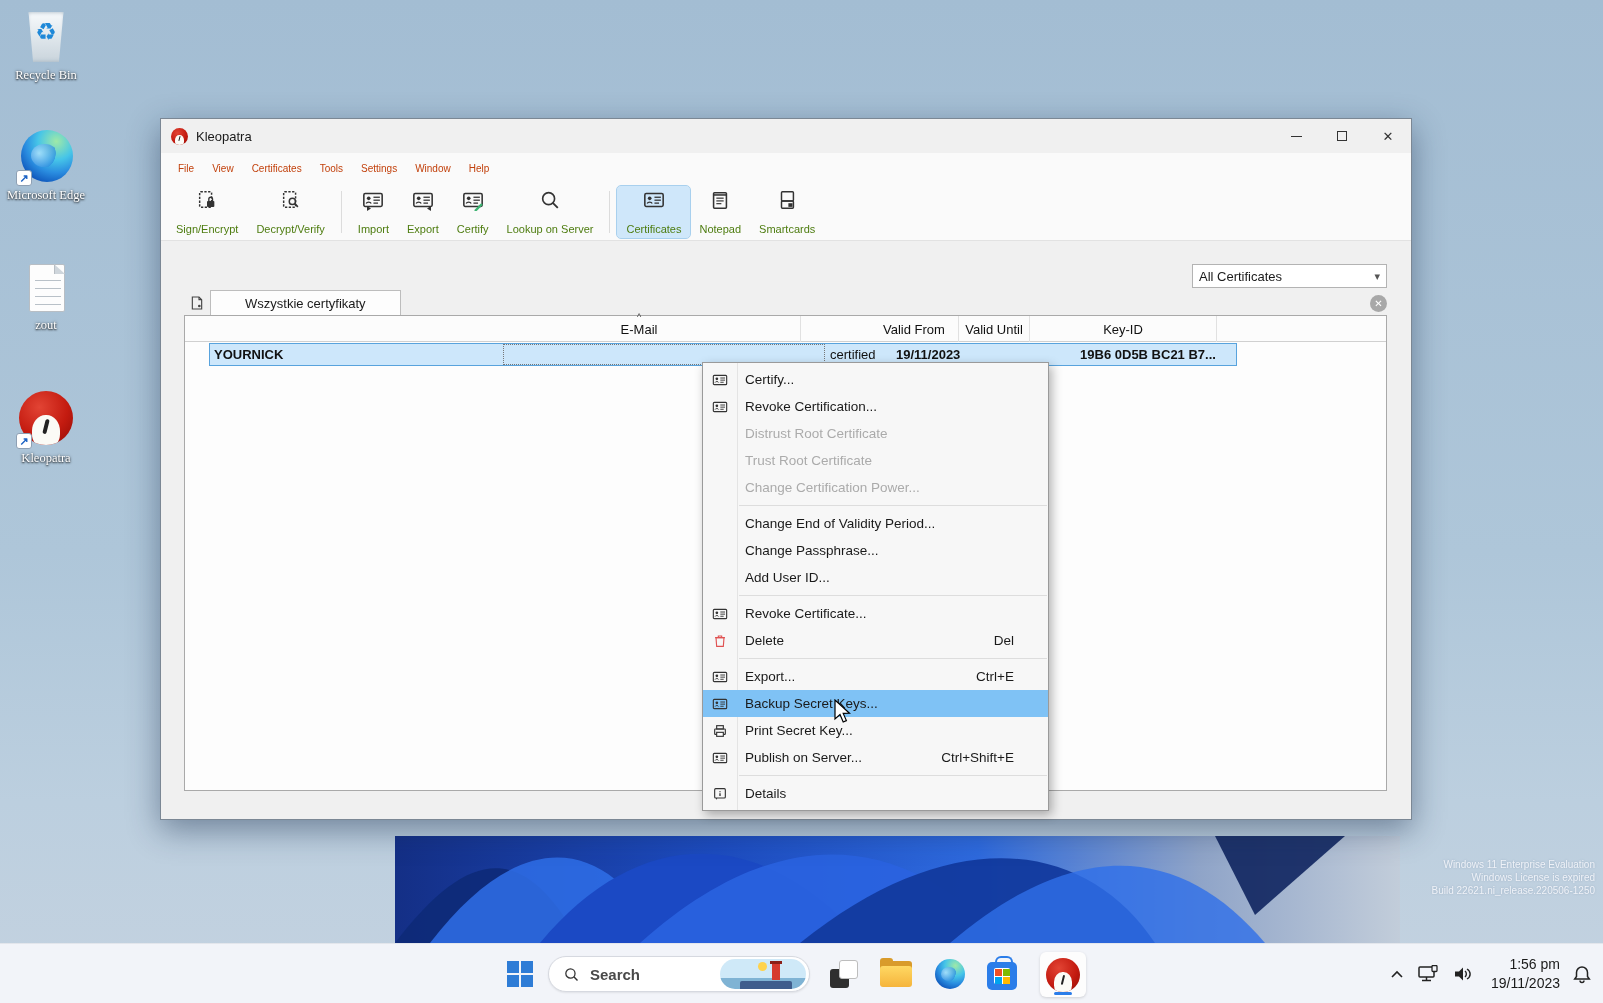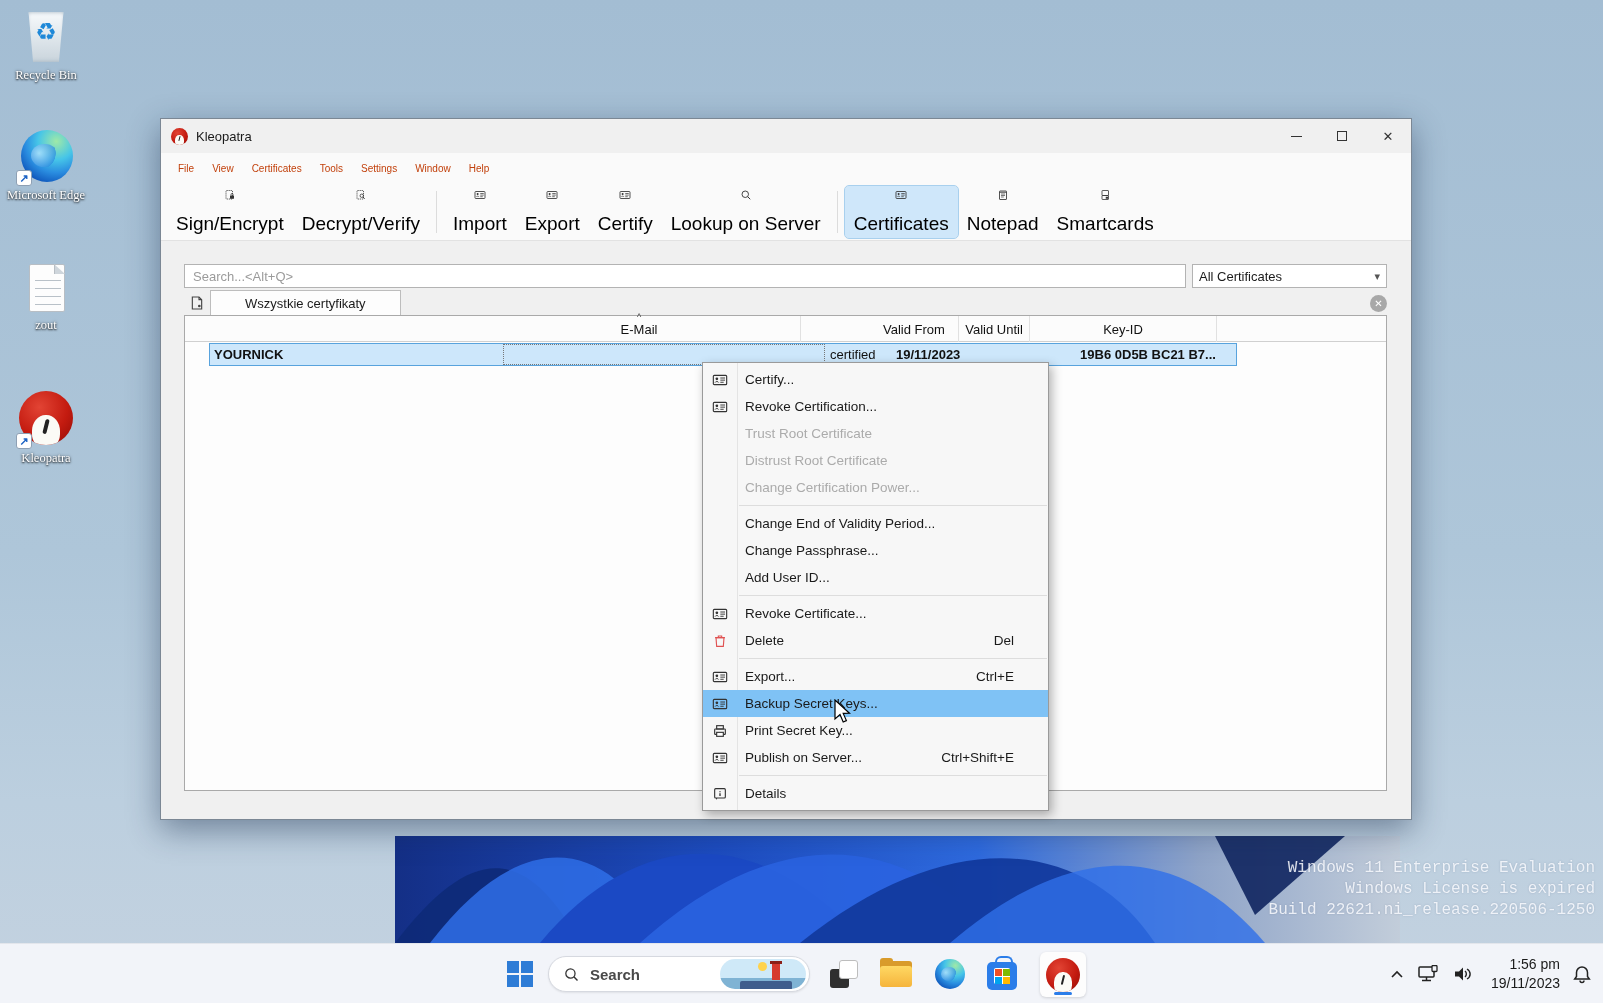--- a/index.html
+++ b/index.html
@@ -36,21 +36,21 @@
     background:#cfd6dc; clip-path:polygon(0 0,100% 100%,0 100%); border-left:1px solid #b8bec4; }
   .kleo-head { position:relative; border-radius:50%;
     background:radial-gradient(circle at 38% 30%, #e24434 0%, #c41b10 55%, #8f0b05 100%); overflow:hidden; }
   .kleo-head::before { content:""; position:absolute; left:47%; top:52%; width:7%; height:28%;
     background:#222; border-radius:2px; transform:rotate(14deg); z-index:2; }
   .kleo-head::after { content:""; position:absolute; left:24%; top:44%; width:52%; height:62%;
     background:#fbfbf6; border-radius:48% 48% 42% 42%; z-index:1; }
 
   
   .watermark { position:absolute; right:8px; top:858px; text-align:right; color:rgba(250,252,255,.85);
-    font-size:16px; line-height:1.32; text-shadow:0 0 2px rgba(90,110,140,.35);font-family:Liberation Mono, monospace; }
+    font-size:10px; line-height:1.32; text-shadow:0 0 2px rgba(90,110,140,.35); }
 
   
   .win { position:absolute; left:160px; top:118px; width:1252px; height:702px;
     background:#f0f0f0; border:1px solid #7b8794; box-shadow:0 10px 30px rgba(20,40,70,.45); }
   .titlebar { position:absolute; left:0; top:0; right:0; height:34px; background:#f0f0f0;
     display:flex; align-items:center; }
   .titlebar .appico { width:17px; height:17px; margin-left:10px; }
   .titlebar .title { font-size:13px; color:#1a1a1a; margin-left:8px; }
   .caption-btns { margin-left:auto; display:flex; height:100%; }
   .cap { width:46px; height:100%; display:flex; align-items:center; justify-content:center; color:#333; }
@@ -60,21 +60,21 @@
 
   .menubar { position:absolute; left:0; top:34px; right:0; height:30px; background:#fafafa;
     display:flex; align-items:center; padding-left:8px; }
   .menubar .m { font-size:10px; color:#c2410c; padding:4px 9px; border-radius:3px; }
 
   .toolbar { position:absolute; left:0; top:64px; right:0; height:58px; background:#fafafa;
     border-bottom:1px solid #e2e2e2; display:flex; align-items:center; padding-left:6px; }
   .tbtn { display:flex; flex-direction:column; align-items:center; justify-content:center;
     padding:3px 9px; border-radius:4px; height:52px; color:#222; }
   .tbtn svg { color:#333; }
-  .tbtn .tl { font-size:19px; margin-top:12px; color:#000000; }
+  .tbtn .tl { font-size:11px; margin-top:12px; color:#4d7c0f; }
   .tbtn.active { background:#cfe7fa; outline:1px solid #a8d0ee; }
   .tsep { width:1px; height:42px; background:#dcdcdc; margin:0 7px; }
 
   .searchrow-input { position:absolute; left:23px; top:145px; width:1002px; height:24px;
     border:1px solid #b3b3b3; background:#fff; font-size:13px; padding:0 8px;
     font-family:"Liberation Sans",sans-serif; color:#222; }
   .searchrow-input::placeholder { color:#9b9b9b; }
   .filterbox { position:absolute; left:1031px; top:145px; width:195px; height:24px;
     border:1px solid #b3b3b3; background:#fff; display:flex; align-items:center;
     font-size:13px; color:#1a1a1a; padding:0 6px; }
@@ -364,21 +364,20 @@
         <span class="tl">Notepad</span>
       </div>
       <div class="tbtn">
         <svg width="24" height="24">
             <use href="#sym-smartcard"></use>
           </svg>
         <span class="tl">Smartcards</span>
       </div>
     </div>
 
-    <input class="searchrow-input" placeholder="Search...&lt;Alt+Q&gt;" style="">
     <div class="filterbox">
       <span>All Certificates</span>
       <span class="chev">▾</span>
     </div>
 
     <div class="tabbar">
       <div class="tab-newbtn">
         <svg class="ico-sm" width="17" height="17" style="color:#444">
             <use href="#sym-newtab"></use>
           </svg>
@@ -429,24 +428,24 @@
     </div>
     <div class="cmi">
       <span class="ic">
           <svg class="ico-sm">
             <use href="#sym-card"></use>
           </svg>
         </span>
       <span class="lbl">Revoke Certification...</span>
     </div>
     <div class="cmi disabled">
+      <span class="lbl">Distrust Root Certificate</span>
+    </div>
+    <div class="cmi disabled">
       <span class="lbl">Trust Root Certificate</span>
-    </div>
-    <div class="cmi disabled">
-      <span class="lbl">Distrust Root Certificate</span>
     </div>
     <div class="cmi disabled">
       <span class="lbl">Change Certification Power...</span>
     </div>
     <div class="csep"></div>
     <div class="cmi">
       <span class="lbl">Change End of Validity Period...</span>
     </div>
     <div class="cmi">
       <span class="lbl">Change Passphrase...</span>

